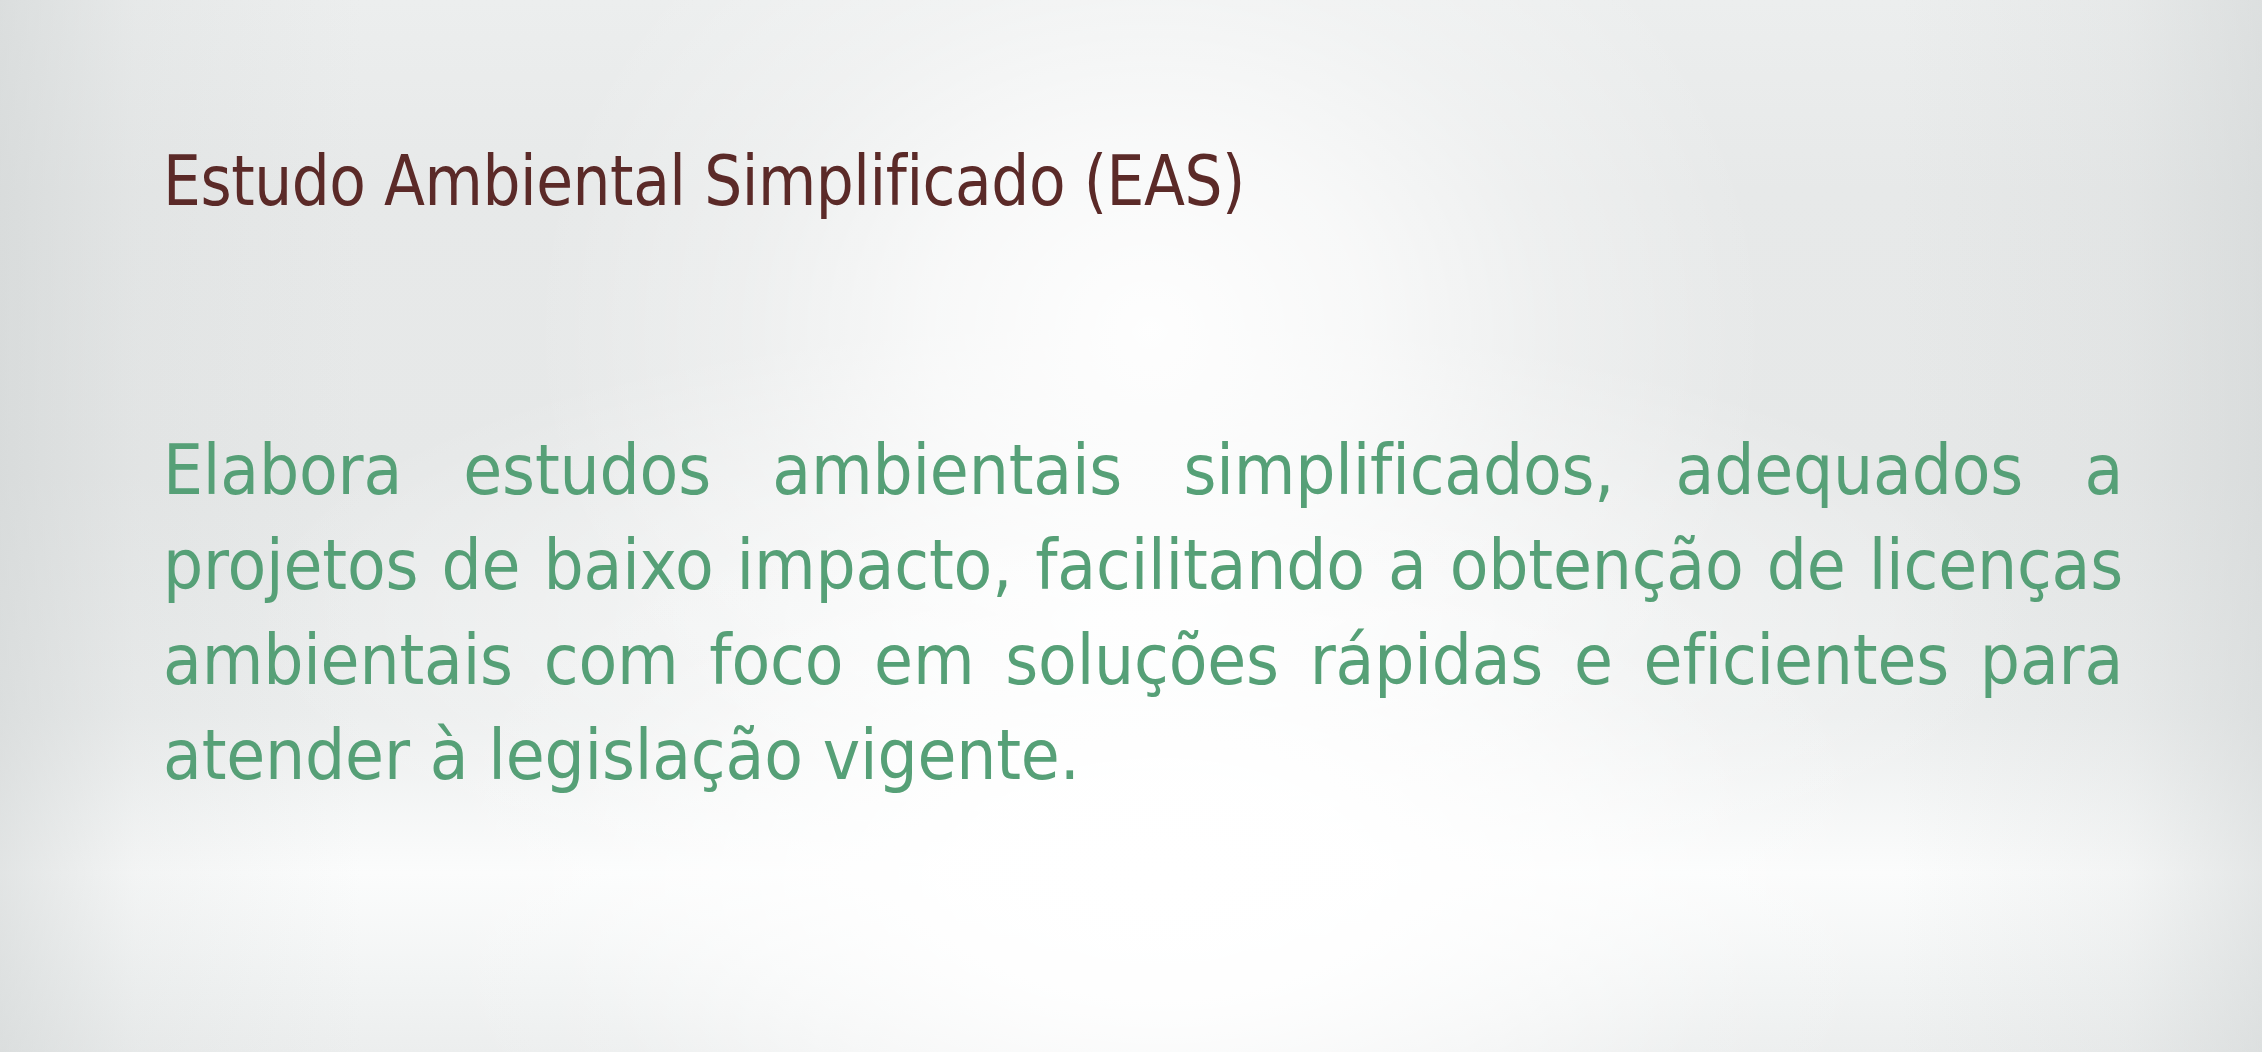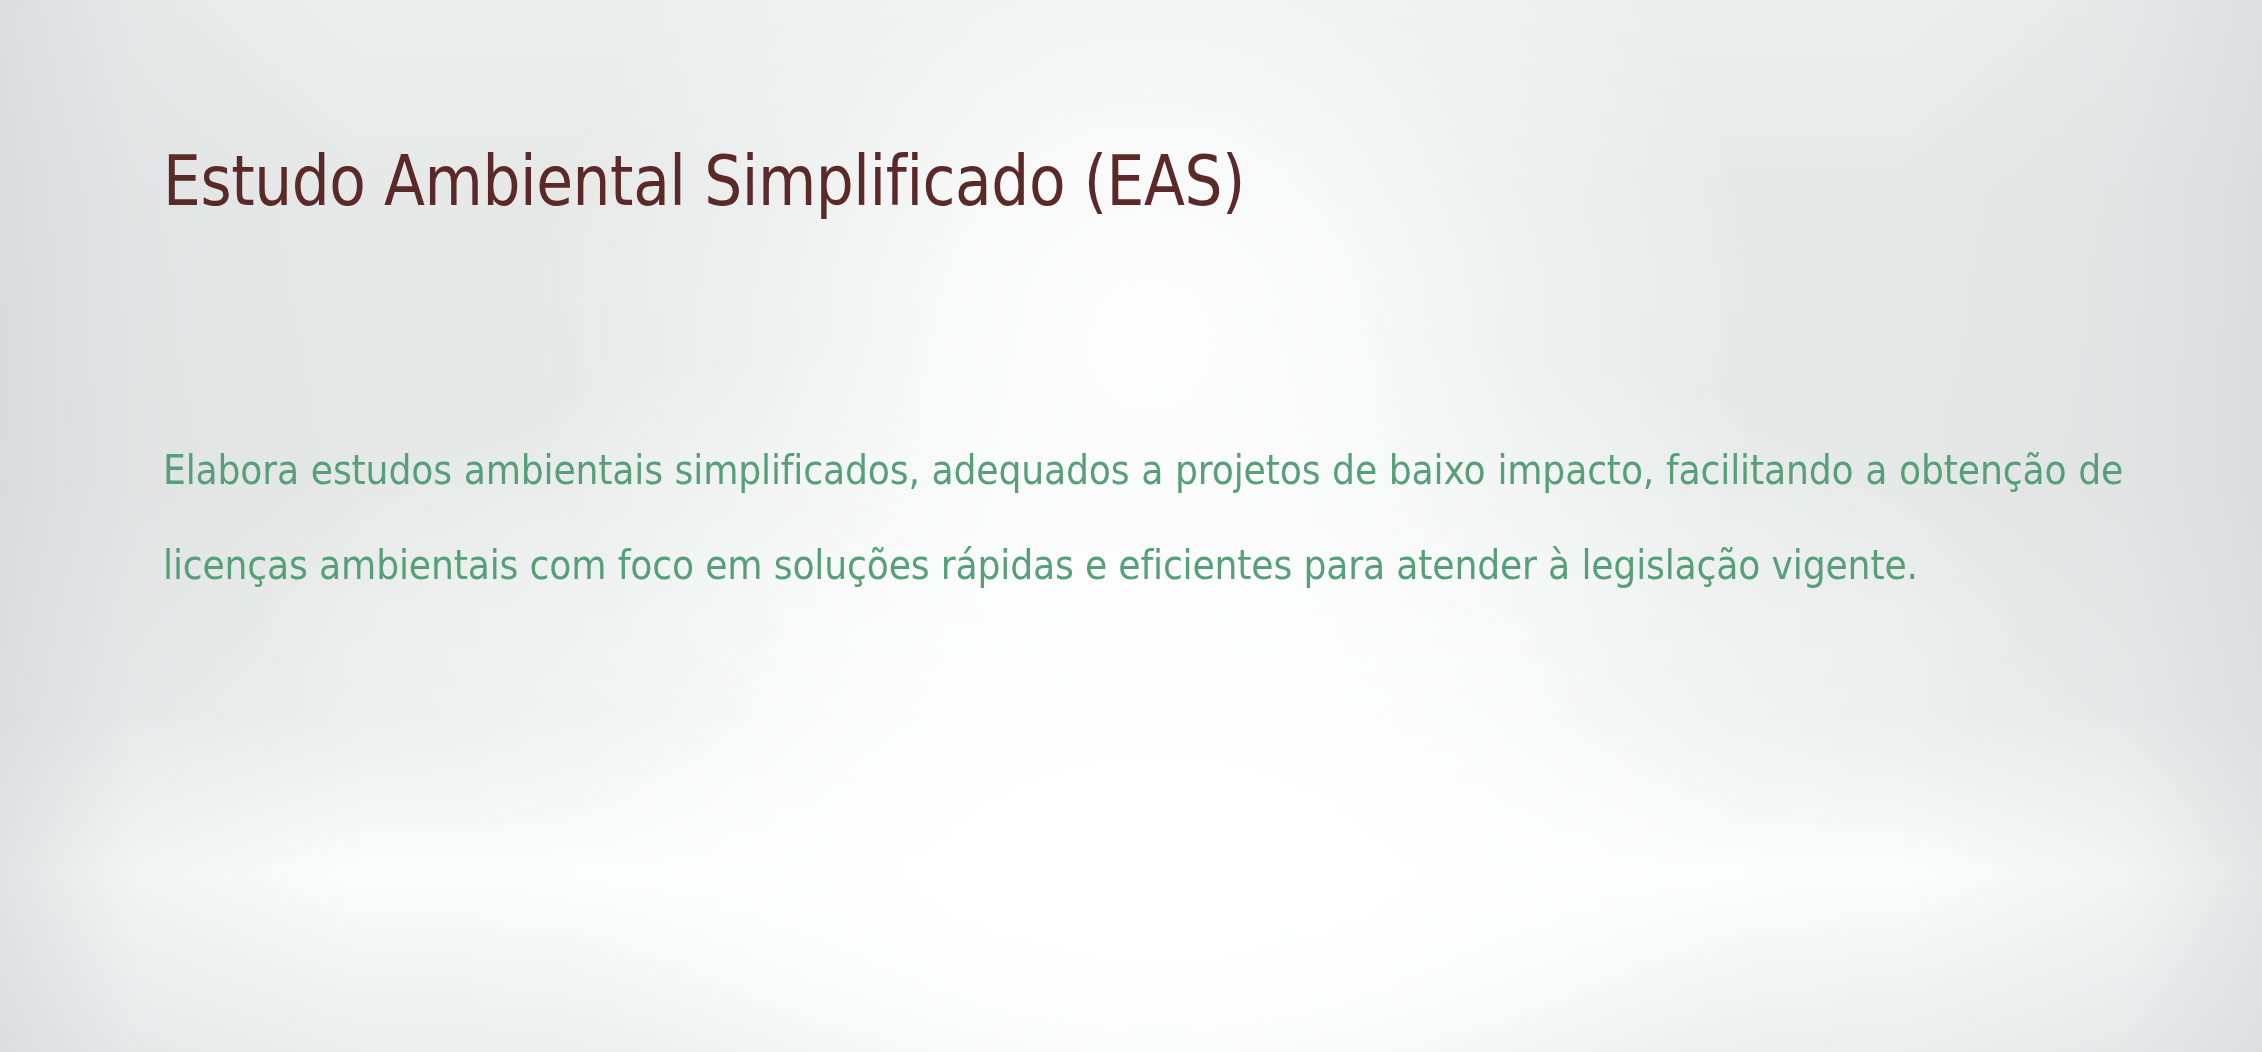--- a/index.html
+++ b/index.html
@@ -101,21 +101,21 @@
     transform-origin:left center;
   }
 
   #slide-body {
     position:absolute;
     top:423px;
     left:0;
     width:1960px;
     color:#56a077;
     font-family:"DejaVu Sans", sans-serif;
-    font-size:40px;
+    font-size:70px;
     font-weight:400;
     line-height:95px;
     text-align:justify;
     text-justify:inter-word;
     letter-spacing:-0.2px;
     hyphens:none;
   }
   
   #slide-body::after {
     content:"";

